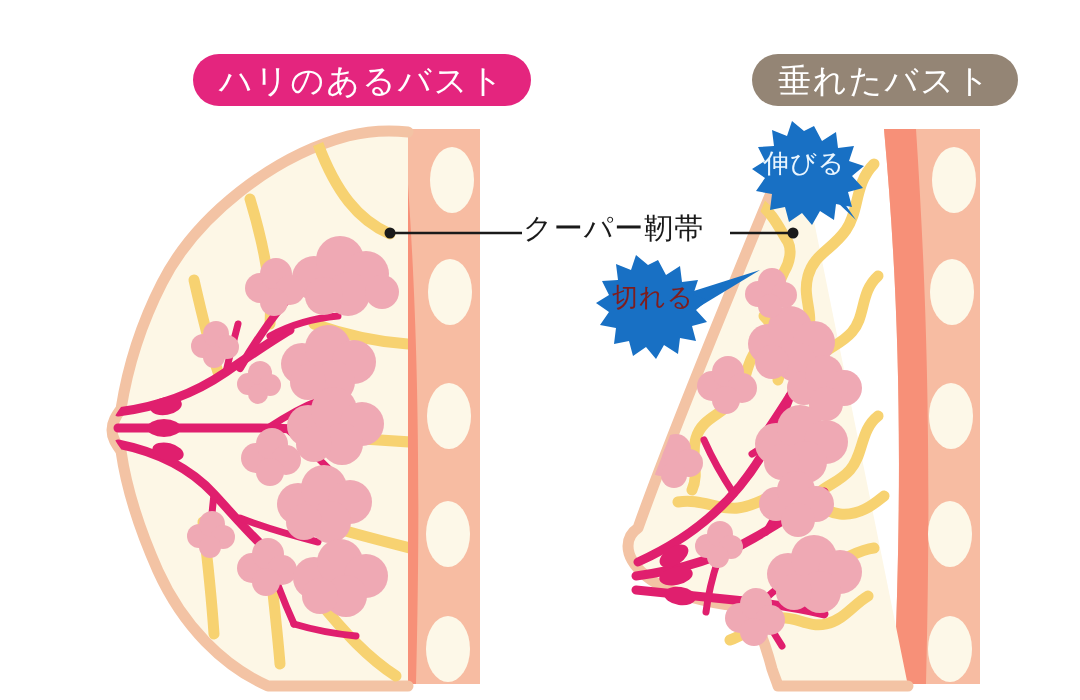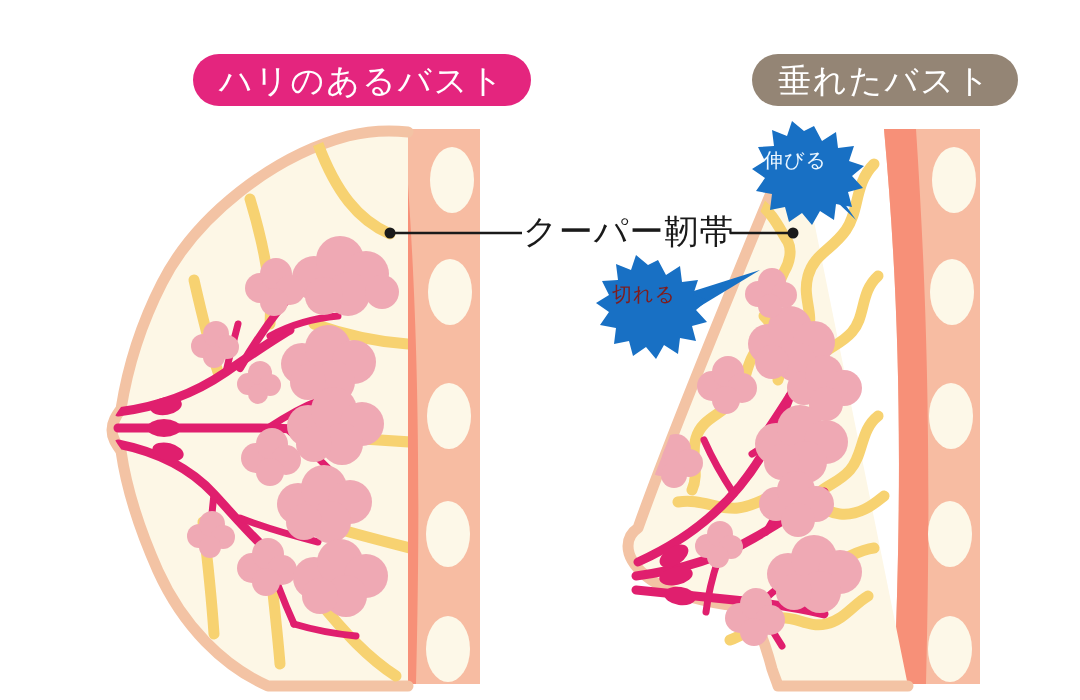--- a/index.html
+++ b/index.html
@@ -56,32 +56,32 @@
     top: 30px;
     height: 52px;
     justify-content: flex-end;
   }
 
   
   #cooper-label {
     position: absolute;
     left: 505px;
     top: 190px;
-    font-size: 34px;
+    font-size: 29px;
     color: #1a1a1a;
     letter-spacing: 1px;
     line-height: 1;
     white-space: nowrap;
   }
 
   
   .burst-text {
     position: absolute;
     color: #eaf6ff;
-    font-size: 20px;
+    font-size: 26px;
     letter-spacing: 1px;
     line-height: 1;
     white-space: nowrap;
     pointer-events: none;
   }
   #burst-text-stretch {
     left: 745px;
     top: 126px;
   }
   #burst-text-tear {

